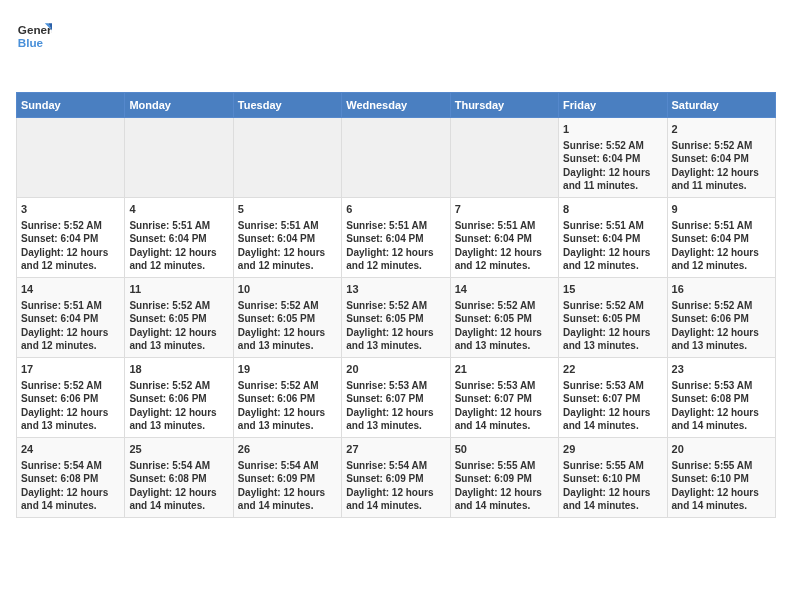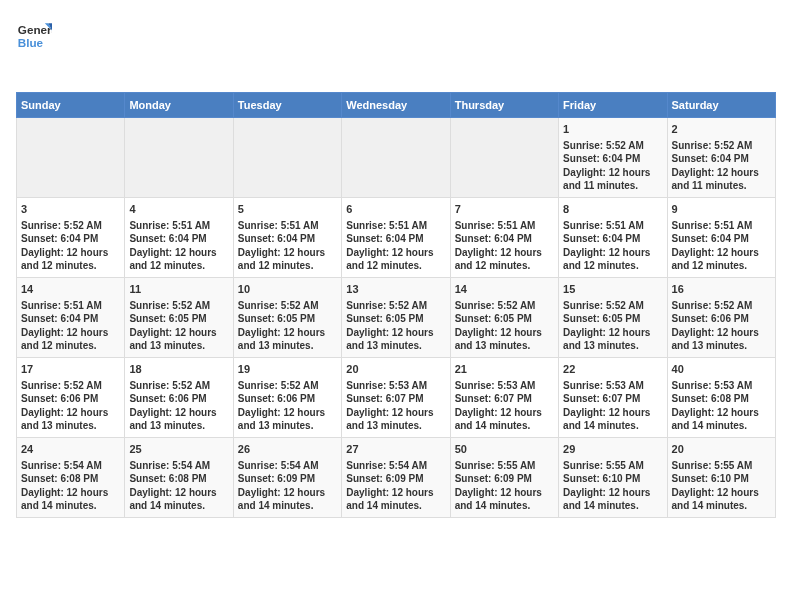--- a/index.html
+++ b/index.html
@@ -206,21 +206,21 @@
         </td>
         <td>
           <span class="day-num">21</span>
           <div class="day-info">Sunrise: 5:53 AM<br>Sunset: 6:07 PM<br>Daylight: 12 hours and 14 minutes.</div>
         </td>
         <td>
           <span class="day-num">22</span>
           <div class="day-info">Sunrise: 5:53 AM<br>Sunset: 6:07 PM<br>Daylight: 12 hours and 14 minutes.</div>
         </td>
         <td>
-          <span class="day-num">40</span>
+          <span class="day-num">23</span>
           <div class="day-info">Sunrise: 5:53 AM<br>Sunset: 6:08 PM<br>Daylight: 12 hours and 14 minutes.</div>
         </td>
       </tr>
       <tr>
         <td>
           <span class="day-num">24</span>
           <div class="day-info">Sunrise: 5:54 AM<br>Sunset: 6:08 PM<br>Daylight: 12 hours and 14 minutes.</div>
         </td>
         <td>
           <span class="day-num">25</span>

